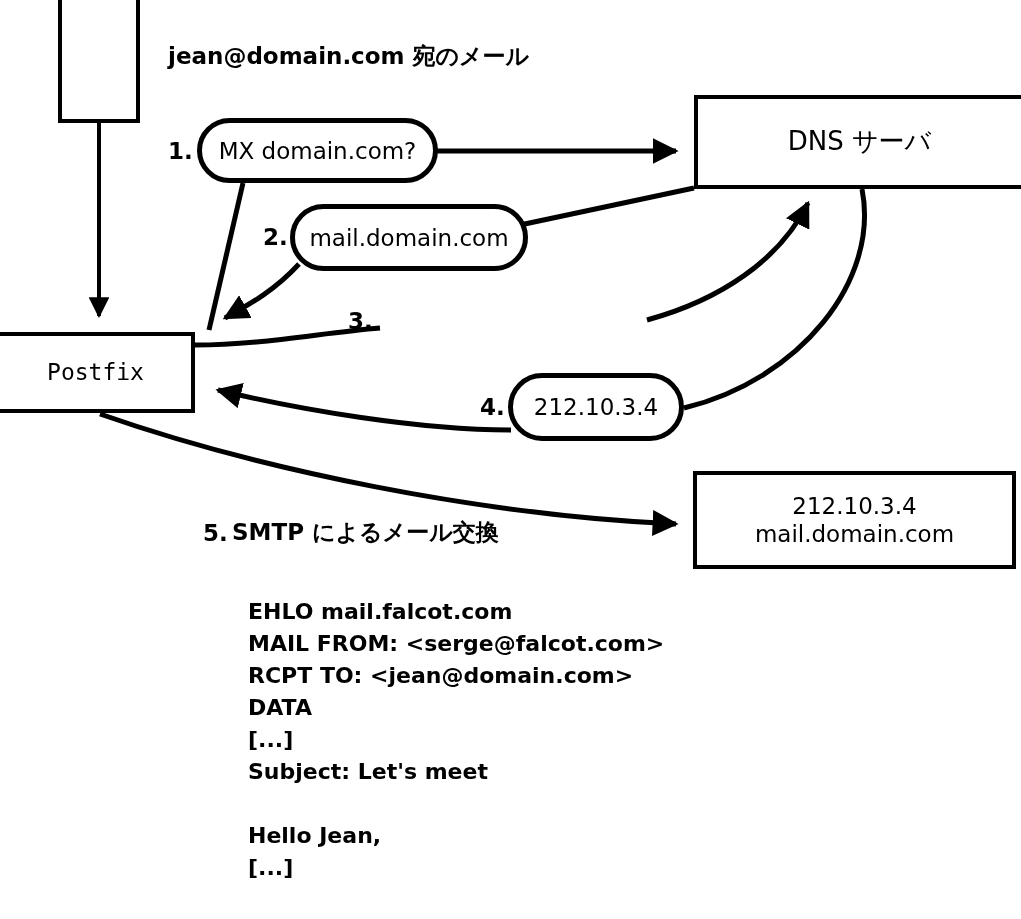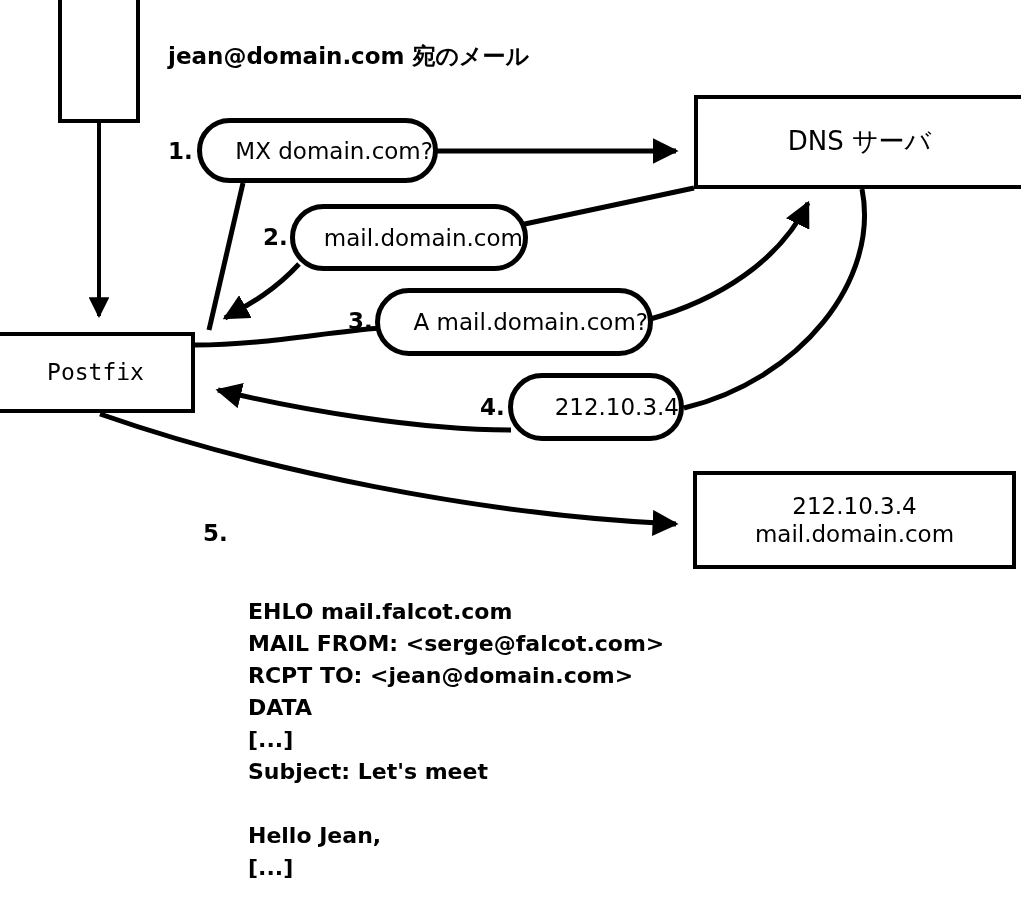--- a/index.html
+++ b/index.html
@@ -37,21 +37,21 @@
     line-height: 1.22;
   }
   .pill {
     position: absolute;
     box-sizing: border-box;
     border: 5px solid #000000;
     background: #ffffff;
     border-radius: 999px;
     display: flex;
     align-items: center;
-    justify-content: flex-end;
+    justify-content: center;
     white-space: nowrap;
   }
   .step-num {
     position: absolute;
     font-weight: bold;
     font-size: 23px;
     line-height: 1;
     white-space: nowrap;
   }
   .free-text {
@@ -128,34 +128,32 @@
       <div>mail.domain.com</div>
     </div>
   </div>
 
   <div class="pill" id="pill-1">
     <span>MX domain.com?</span>
   </div>
   <div class="pill" id="pill-2">
     <span>mail.domain.com</span>
   </div>
-  <div class="pill" id="pill-3">
-    <span>A mail.domain.com?</span>
-  </div>
   <div class="pill" id="pill-4">
     <span>212.10.3.4</span>
   </div>
 
   <div class="step-num" id="num-1">1.</div>
   <div class="step-num" id="num-2">2.</div>
   <div class="step-num" id="num-3">3.</div>
   <div class="step-num" id="num-4">4.</div>
   <div class="step-num" id="num-5">5.</div>
 
   <div class="free-text" id="mail-caption">jean@domain.com 宛のメール</div>
+  <div class="free-text" id="smtp-caption">SMTP によるメール交換</div>
 
   <div class="free-text" id="smtp-transcript">EHLO mail.falcot.com
 MAIL FROM: &lt;serge@falcot.com&gt;
 RCPT TO: &lt;jean@domain.com&gt;
 DATA
 [...]
 Subject: Let's meet
 
 Hello Jean,
 [...]

